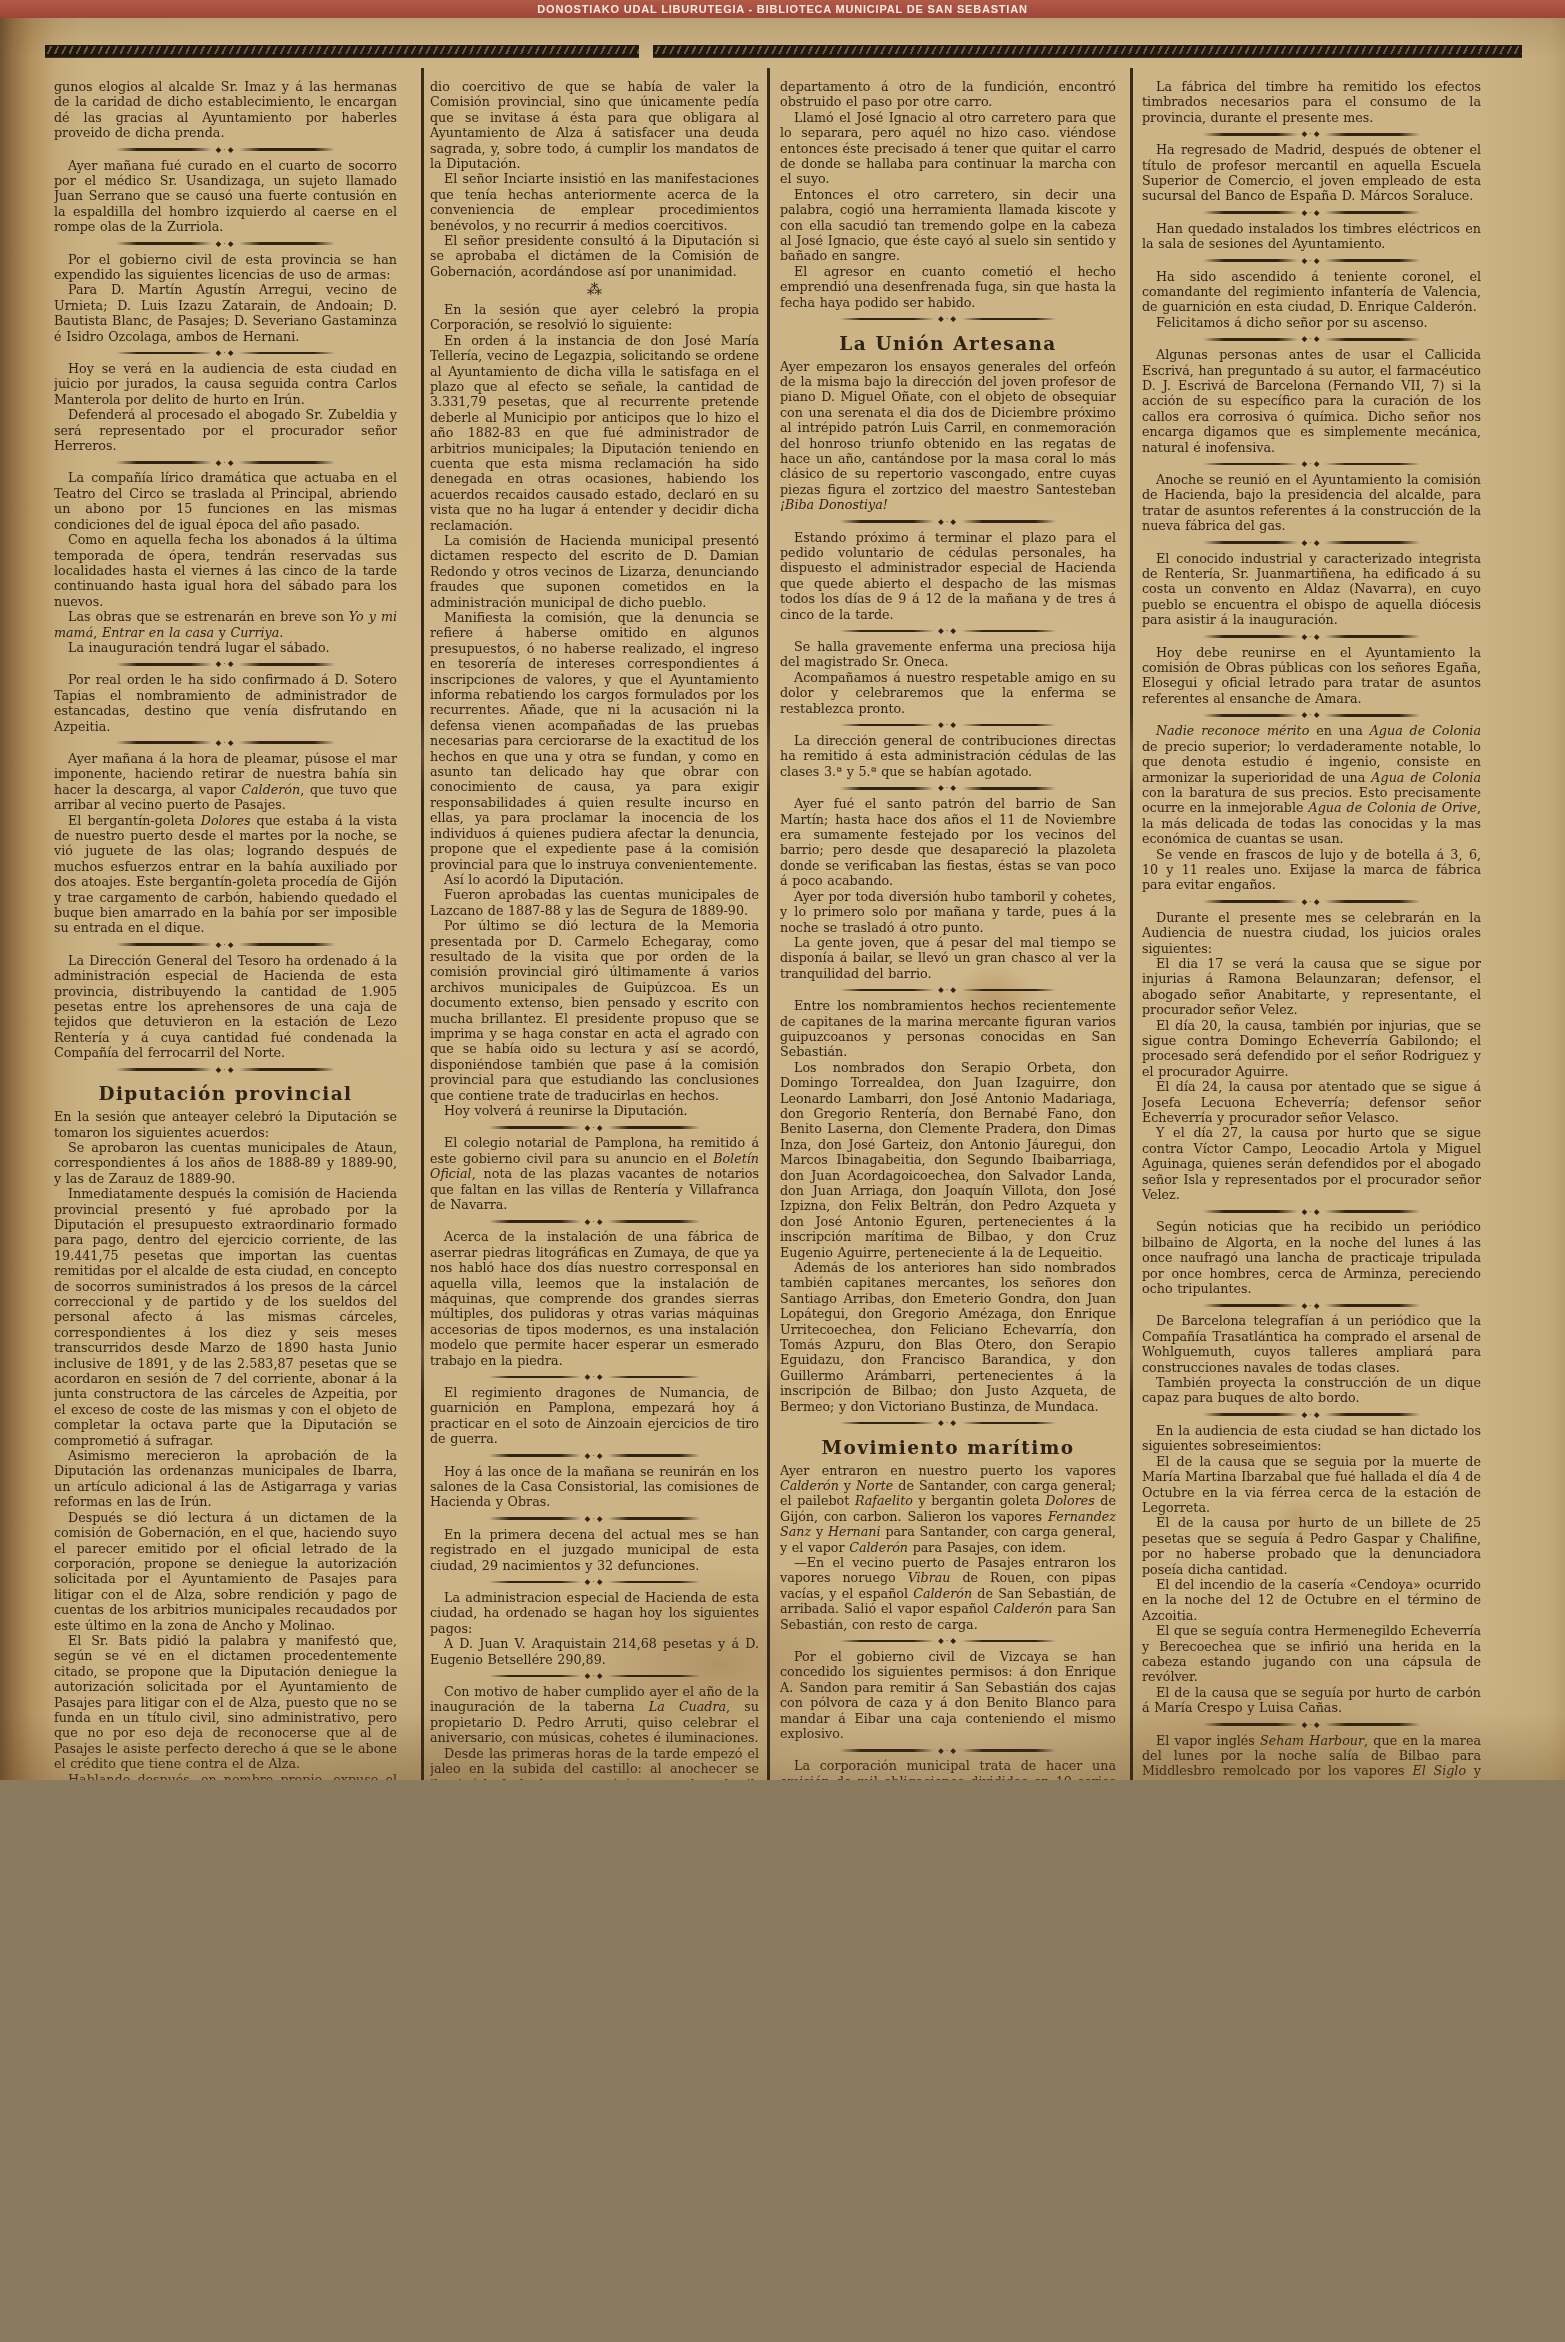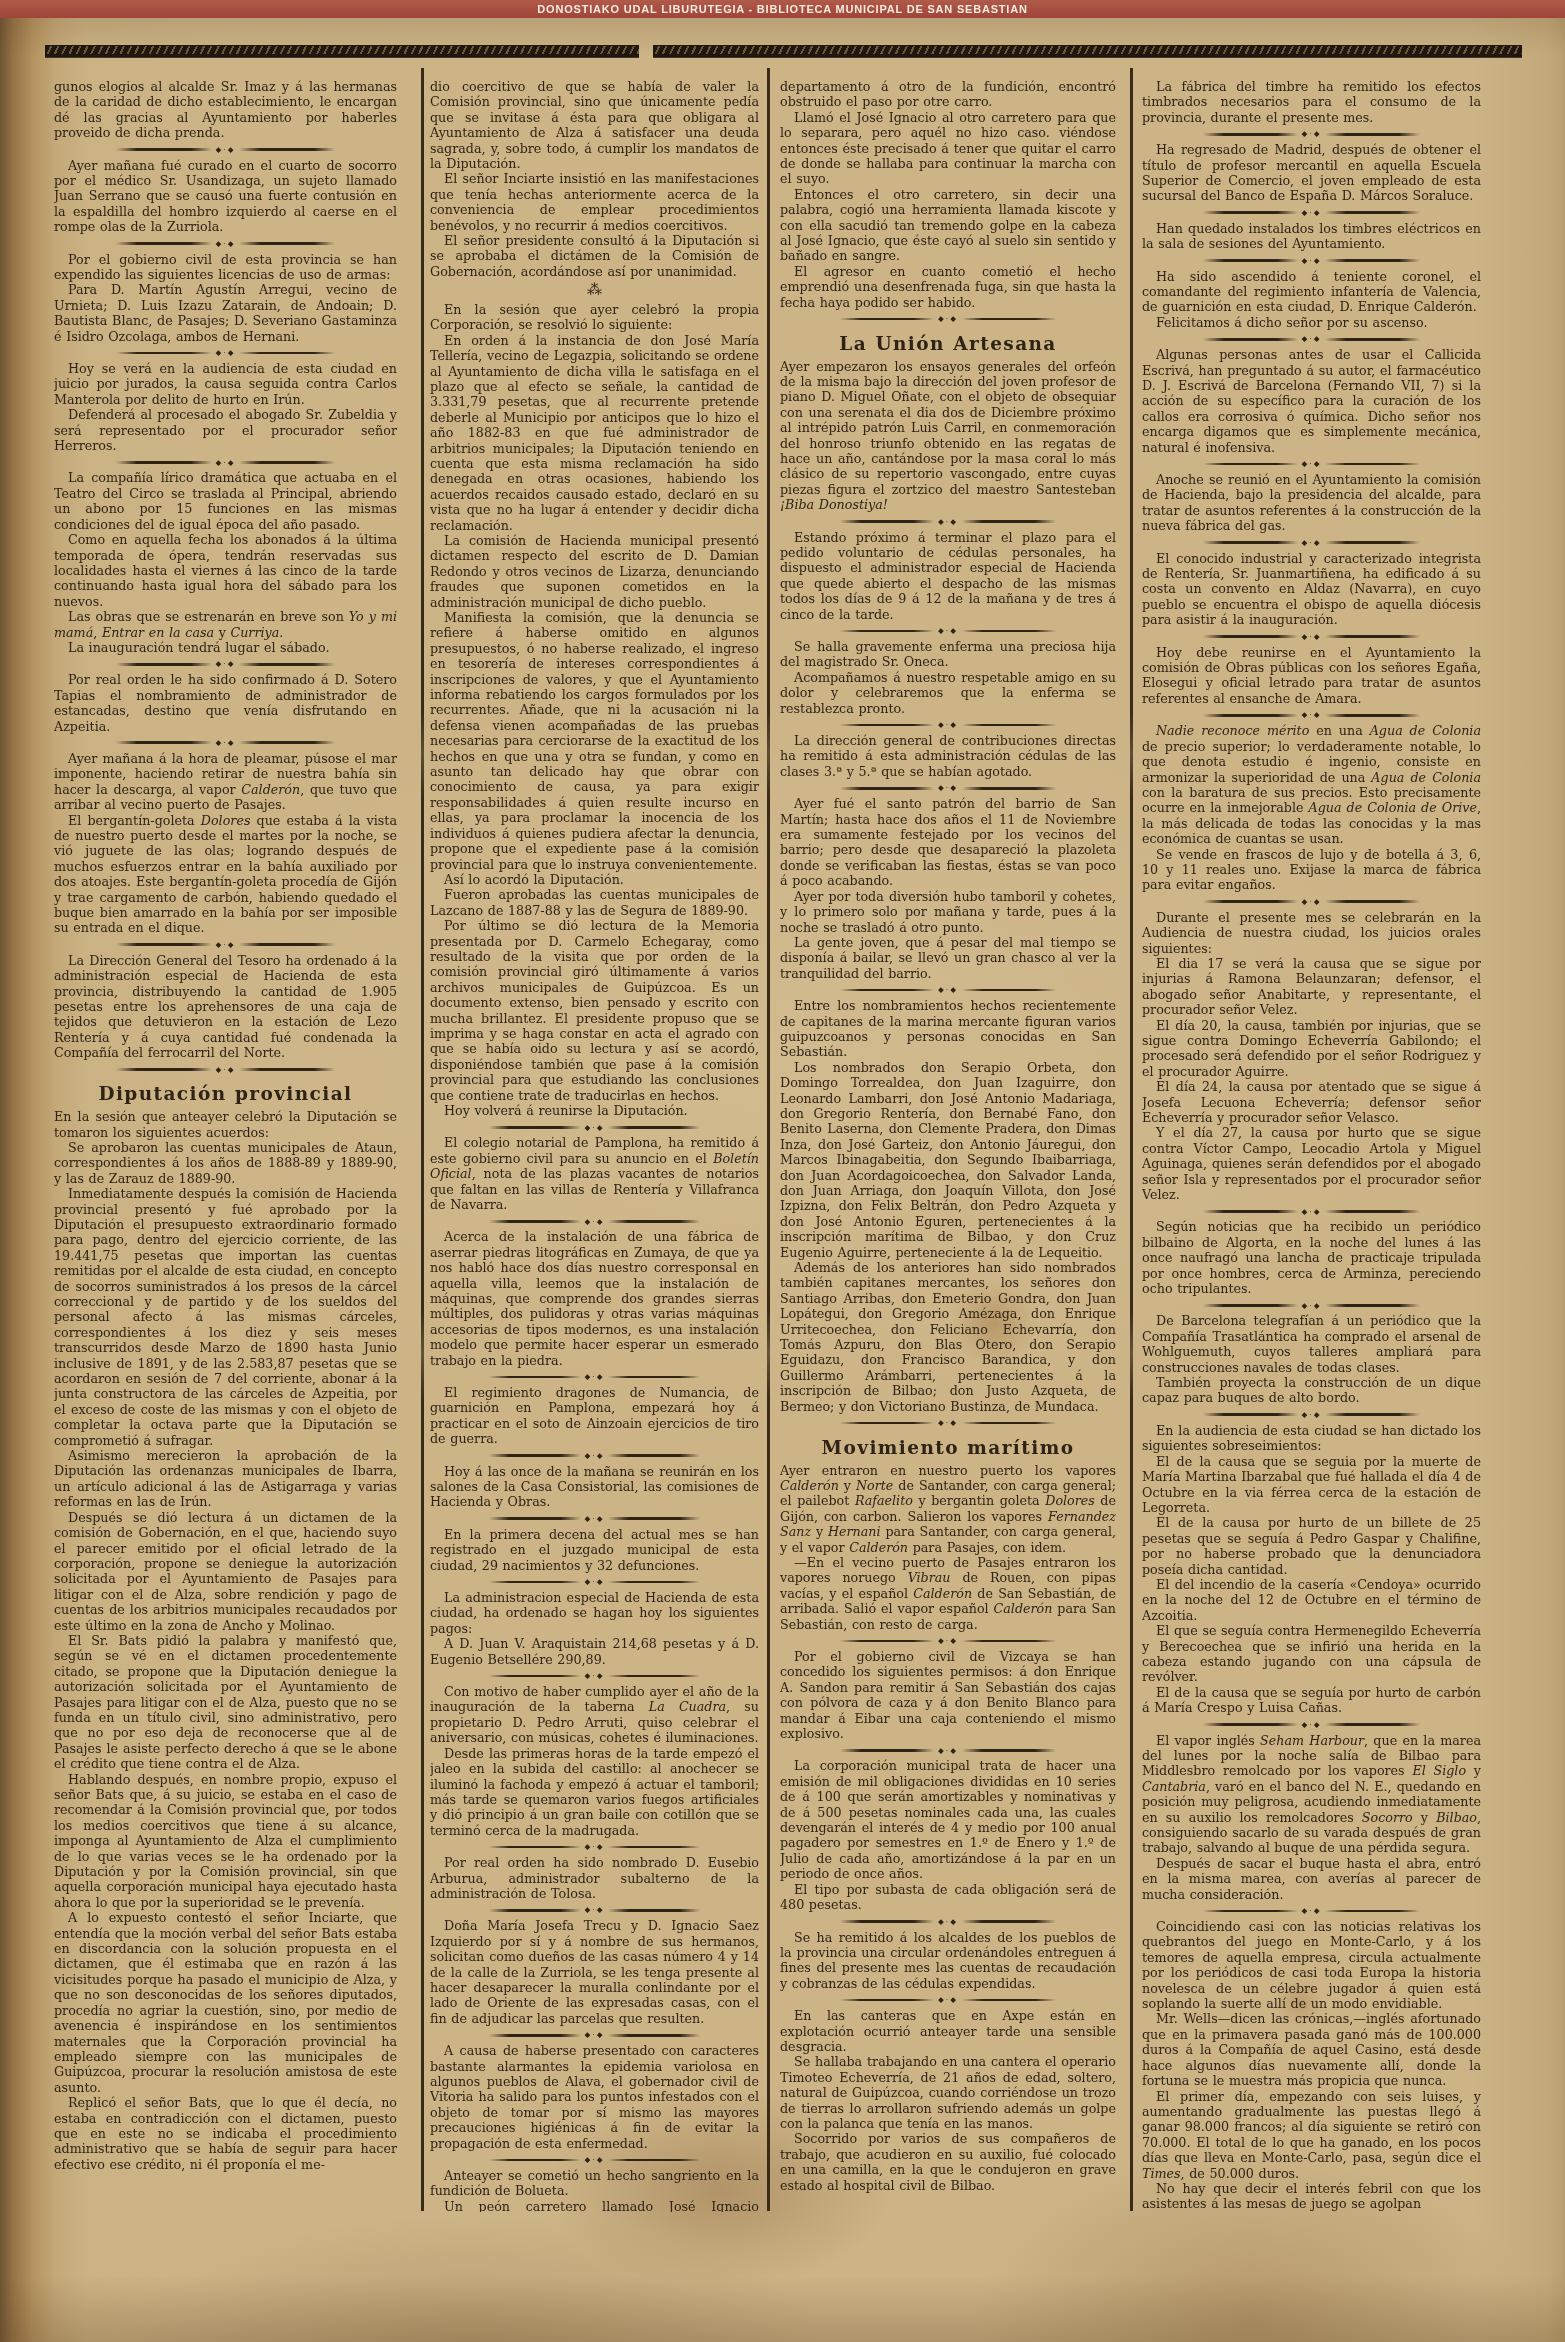--- a/index.html
+++ b/index.html
@@ -1,17 +1,17 @@
 <!DOCTYPE html>
 <html style="font-size:15px"><head>
 <meta charset="utf-8">
 <style>
   html,body{margin:0;padding:0;background:#8a7a5e;}
   .page{
-    position:relative;width:1565px;height:2342px;overflow:hidden;
+    position:relative;width:1565px;height:1780px;overflow:hidden;
     font-family:"DejaVu Serif","Liberation Serif",serif;
     color:#2e2315;
     background:
       radial-gradient(ellipse 246px 142px at 46% 93.5%, rgba(122,80,38,.33), transparent 70%),
       radial-gradient(ellipse 397px 246px at 80% 99%, rgba(130,88,44,.30), transparent 70%),
       radial-gradient(circle 57px at 63.5% 56.5%, rgba(146,96,40,.35), transparent 75%),
       radial-gradient(circle 32px at 83% 85.5%, rgba(146,96,40,.28), transparent 75%),
       radial-gradient(ellipse 473px 170px at 30% 100%, rgba(115,78,40,.22), transparent 75%),
       radial-gradient(ellipse 852px 473px at 50% 45%, rgba(255,240,205,.10), transparent 80%),
       linear-gradient(90deg, #6e5433 0px, #967247 13.2px, #b3925f 32px, #c4a878 55px, #cab283 85px, #ccb487 189px, #ccb487 94%, #c3a97a 99%, #b89d6e 100%),

